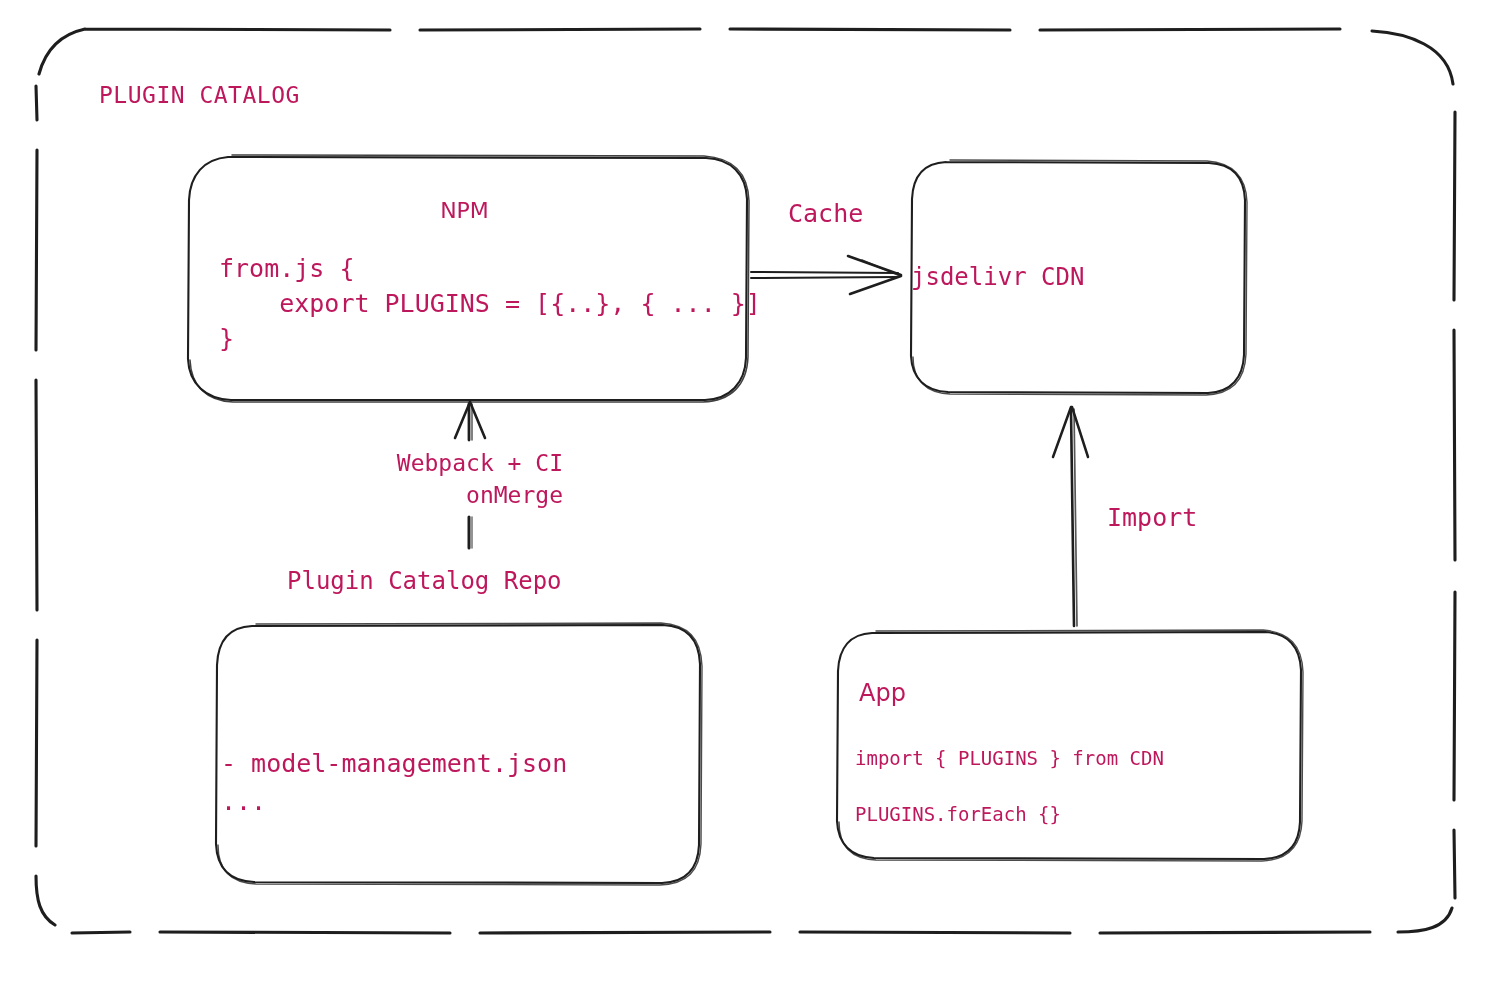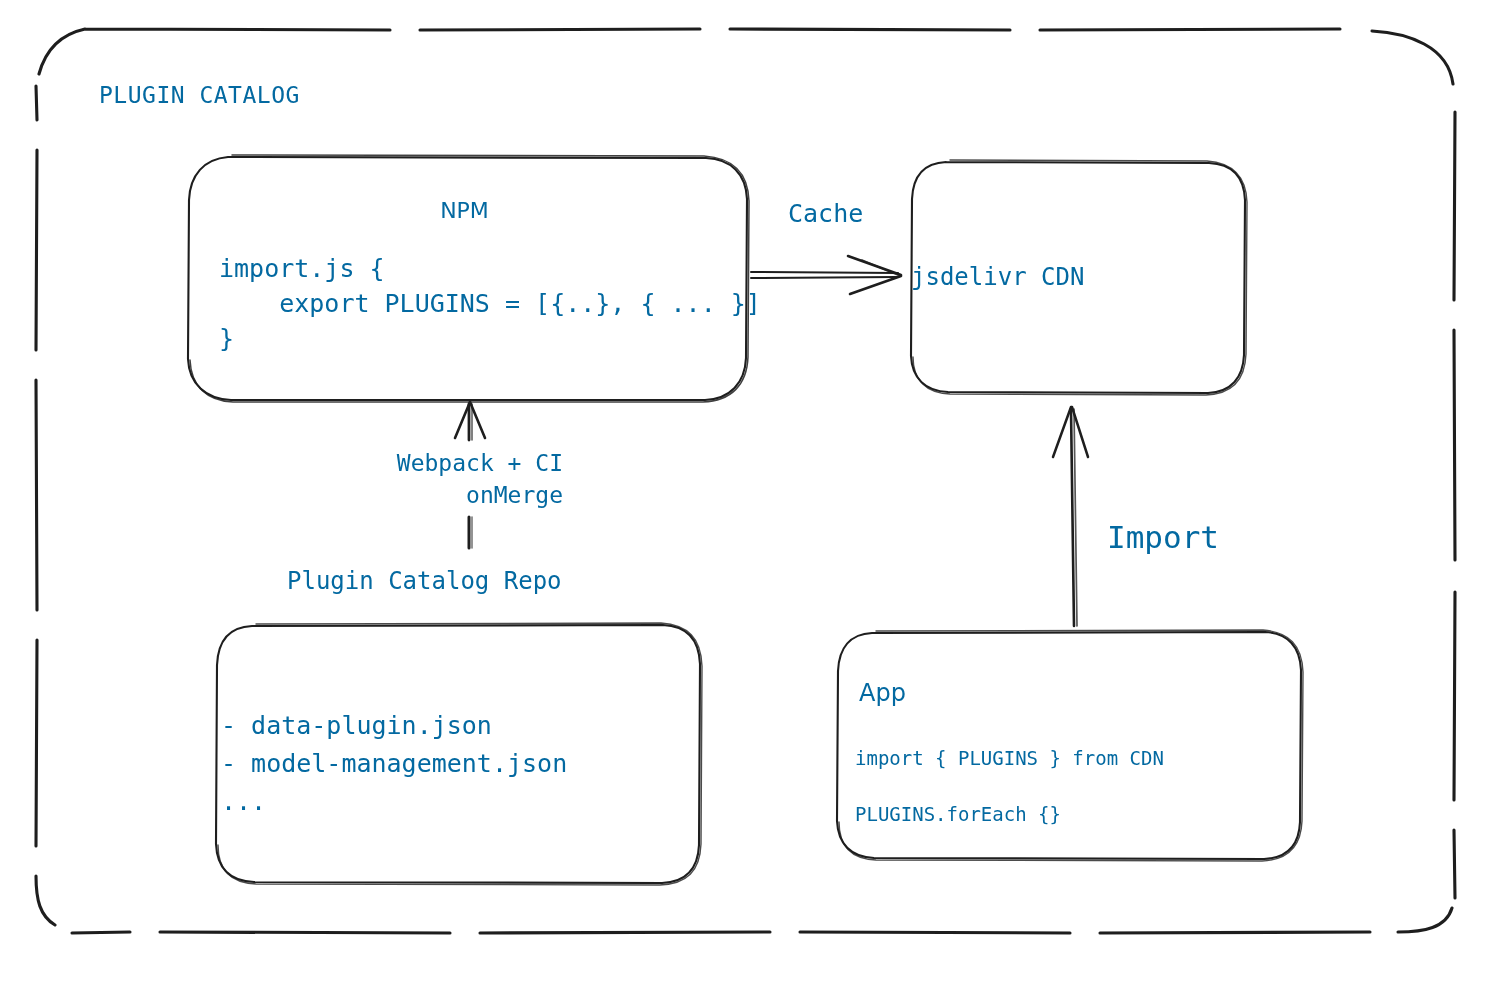--- a/index.html
+++ b/index.html
@@ -19,21 +19,21 @@
   #sketch-layer {
     position: absolute;
     left: 0;
     top: 0;
     width: 1506px;
     height: 1002px;
     pointer-events: none;
   }
   .txt {
     position: absolute;
-    color: #0369a1;
+    color: #be185d;
     white-space: pre;
     font-family: "DejaVu Sans Mono", "Liberation Mono", monospace;
     line-height: 1.32;
   }
   .group-title {
     left: 99px;
     top: 80px;
     font-size: 23px;
     letter-spacing: 0.5px;
   }
@@ -58,22 +58,22 @@
     text-align: left;
     font-size: 24px;
   }
   .cache-label {
     left: 788px;
     top: 197px;
     font-size: 25px;
   }
   .import-label {
     left: 1107px;
-    top: 517px;
-    font-size: 31px;
+    top: 501px;
+    font-size: 25px;
   }
   .webpack-label {
     left: 375px;
     top: 447px;
     width: 188px;
     text-align: right;
     font-size: 23px;
     line-height: 1.42;
   }
   .repo-label {
@@ -184,37 +184,36 @@
       <path d="M 1074,626 L 1071,409" fill="none" stroke="#1e1e1e" stroke-width="2.6" stroke-linecap="round"></path>
       <path d="M 1077,626 L 1074,409" fill="none" stroke="#1e1e1e" stroke-width="1.7" stroke-linecap="round" opacity="0.75"></path>
       <path d="M 1053,457 L 1071,407" fill="none" stroke="#1e1e1e" stroke-width="2.5" stroke-linecap="round"></path>
       <path d="M 1088,457 L 1072,407" fill="none" stroke="#1e1e1e" stroke-width="2.5" stroke-linecap="round"></path>
     </g>
   </svg>
 
   <div class="txt group-title">PLUGIN CATALOG</div>
 
   <div class="txt npm-title">NPM</div>
-  <div class="txt npm-code">import.js {</div>
+  <div class="txt npm-code">from.js {</div>
   <div class="txt npm-code" style="top:286px;">    export PLUGINS = [{..}, { ... }]</div>
   <div class="txt npm-code" style="top:321px;">}</div>
   <div class="hit" style="left:188px;top:157px;width:560px;height:245px;"></div>
 
   <div class="txt cdn-title">jsdelivr CDN</div>
   <div class="hit" style="left:911px;top:160px;width:336px;height:235px;"></div>
 
   <div class="txt cache-label">Cache</div>
 
   <div class="txt webpack-label">Webpack + CI</div>
   <div class="txt webpack-label" style="top:479px;">onMerge</div>
 
   <div class="txt import-label">Import</div>
 
   <div class="txt repo-label">Plugin Catalog Repo</div>
-  <div class="txt repo-list">- data-plugin.json</div>
   <div class="txt repo-list" style="top:745px;">- model-management.json</div>
   <div class="txt repo-list" style="top:783px;">...</div>
   <div class="hit" style="left:216px;top:623px;width:487px;height:262px;"></div>
 
   <div class="txt app-title">App</div>
   <div class="txt app-code">import { PLUGINS } from CDN</div>
   <div class="txt app-code" style="top:793px;">PLUGINS.forEach {}</div>
   <div class="hit" style="left:837px;top:630px;width:467px;height:231px;"></div>
 
 </div>

